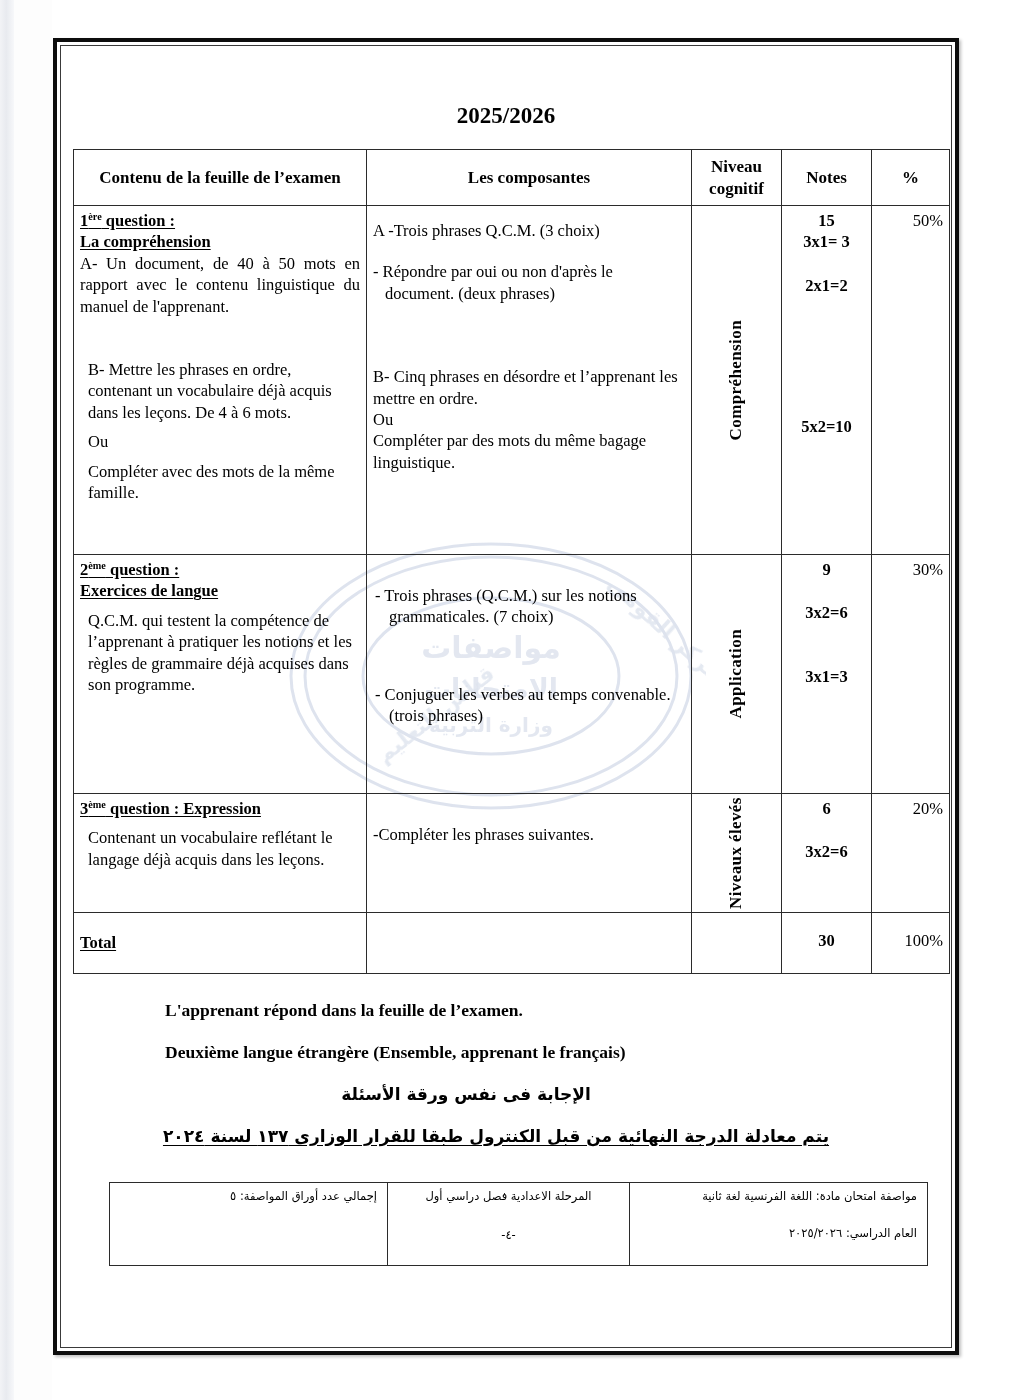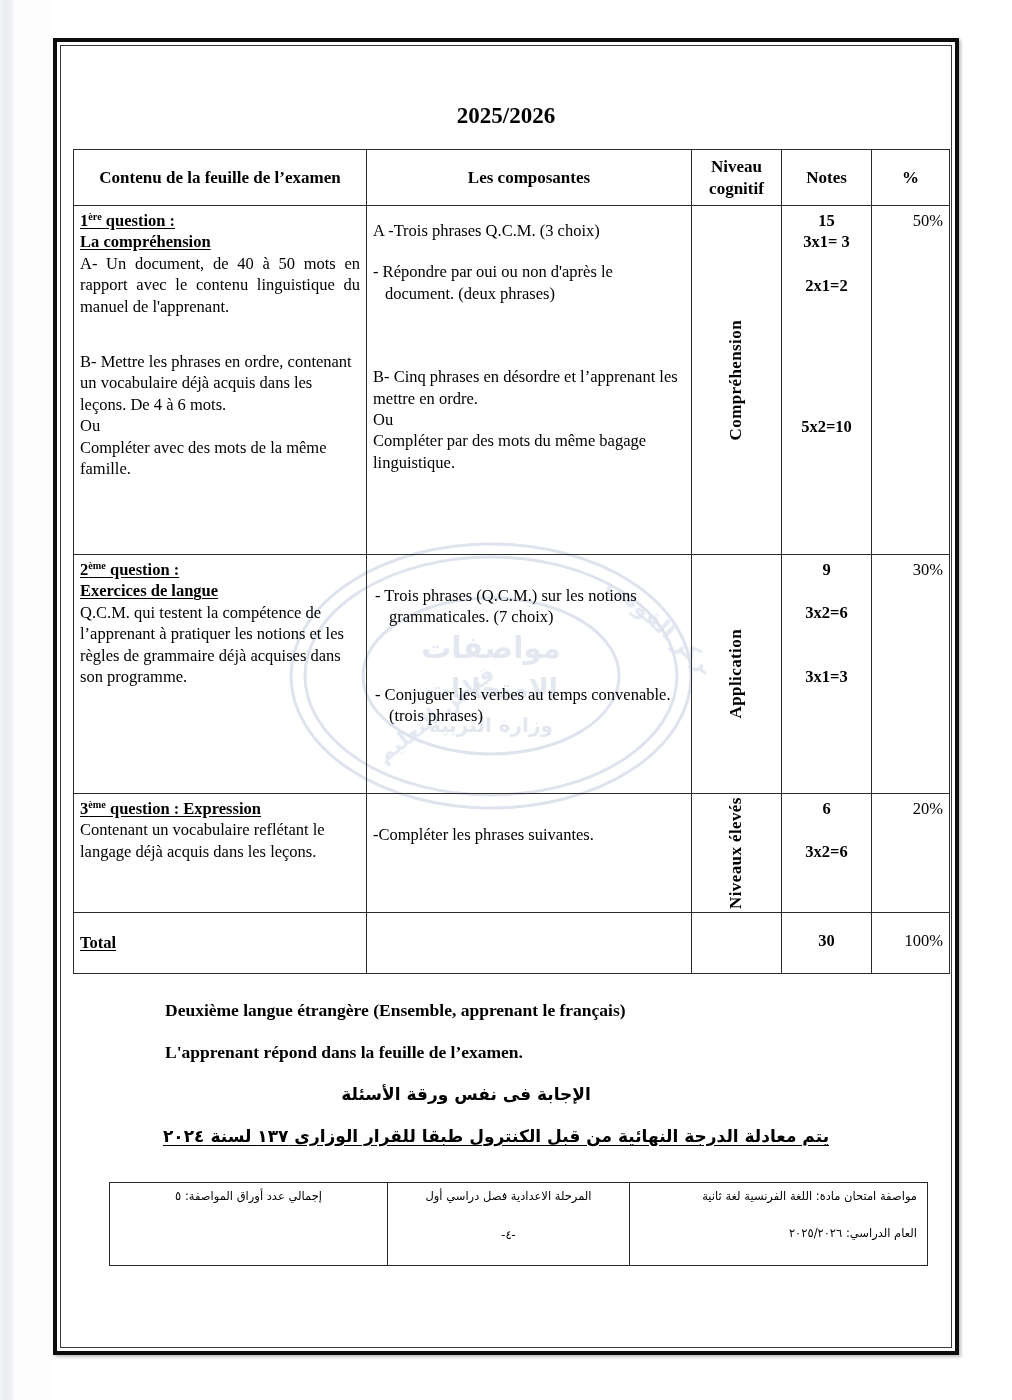--- a/index.html
+++ b/index.html
@@ -111,21 +111,21 @@
     font-weight: bold;
     text-decoration: underline;
     text-underline-offset: 2px;
     display: block;
   }
   .just {
     text-align: justify;
     text-justify: inter-word;
     margin: 0;
   }
-  .plain { text-align: left; margin: 0; }
+  .plain { text-align: left; margin: 8px; }
   .gap-lg { height: 34px; }
   .gap-md { height: 20px; }
   .gap-sm { height: 10px; }
 
   .cell-comp { padding-left: 10px; }
   .comp-p { margin: 0; }
   .comp-indent { padding-left: 12px; text-indent: -12px; }
 
   
   .vert-cell { text-align: center; vertical-align: middle; padding: 0; }
@@ -202,21 +202,21 @@
     padding: 8px 10px;
     font-family: "DejaVu Sans", "Liberation Sans", sans-serif;
     font-size: 11.5px;
     line-height: 1.0;
     direction: rtl;
   }
   .f-c1 { width: 278px; }
   .f-c2 { width: 242px; text-align: center; }
   .f-c3 { width: 298px; text-align: left; }
   .f-sub { margin-top: 26px; display: block; }
-  .f-c1 .l1 { display: block; text-align: center; }
+  .f-c1 .l1 { display: block; text-align: right; }
   .f-c2 .l1 { display: block; }
   .f-c2 .l2 { display: block; margin-top: 28px; }
   .f-c3 .l1 { display: block; text-align: right; }
 </style>
 </head>
 <body>
 
 <div class="scan-edge"></div>
 <div class="scan-edge2"></div>
 
@@ -357,22 +357,22 @@
             <td></td>
             <td></td>
             <td class="notes-cell" style="vertical-align:middle;padding-top:0">30</td>
             <td class="pct-cell" style="vertical-align:middle;padding-top:0">100%</td>
           </tr>
 
         </tbody>
       </table>
 
       <div class="notes-block">
+        <p>L'apprenant répond dans la feuille de l’examen.</p>
         <p>Deuxième langue étrangère (Ensemble, apprenant le français)</p>
-        <p>L'apprenant répond dans la feuille de l’examen.</p>
       </div>
 
       <div class="ar ar-line1">الإجابة فى نفس ورقة الأسئلة</div>
       <div class="ar ar-line2">يتم معادلة الدرجة النهائية من قبل الكنترول طبقا للقرار الوزارى ١٣٧ لسنة ٢٠٢٤</div>
 
       <table class="footer">
         <colgroup>
             <col class="f-c3">
             <col class="f-c2">
             <col class="f-c1">

